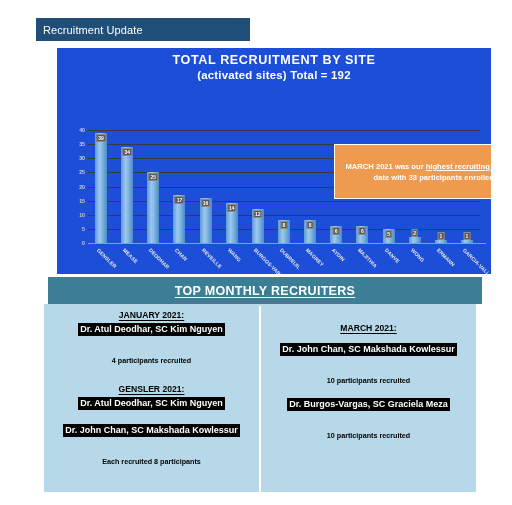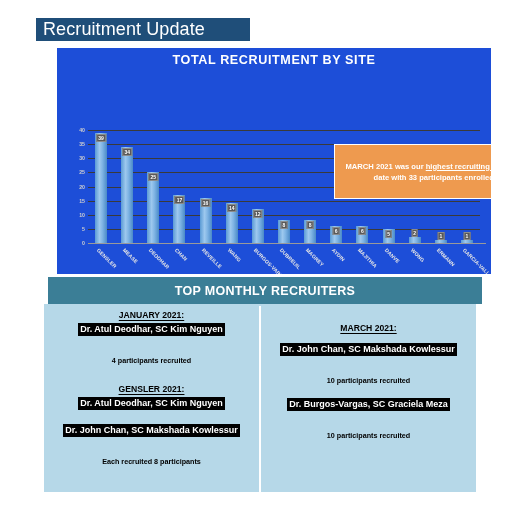--- a/index.html
+++ b/index.html
@@ -23,21 +23,21 @@
     width: 214px;
     height: 23px;
     background: #1f4e79;
     display: flex;
     align-items: center;
     box-sizing: border-box;
     padding-left: 7px;
   }
   #title-banner .txt {
     color: #ffffff;
-    font-size: 18px;
+    font-size: 11px;
     letter-spacing: .1px;
     white-space: nowrap;
   }
 
   
   #chart-panel {
     position: absolute;
     left: 57px;
     top: 48px;
     width: 434px;
@@ -175,20 +175,21 @@
     background: #3b7e96;
     display: flex;
     align-items: center;
     justify-content: center;
   }
   #section-band .txt {
     color: #ffffff;
     font-size: 12.5px;
     font-weight: bold;
     letter-spacing: .3px;
+    text-decoration: underline;
     text-underline-offset: 2px;
   }
 
   
   #body-area {
     position: absolute;
     left: 44px;
     top: 304px;
     width: 432px;
     height: 188px;
@@ -242,20 +243,21 @@
 <body>
 
 <div id="title-banner">
   <span class="txt">Recruitment Update</span>
 </div>
 
 <div id="chart-panel">
 
   <div id="chart-title-wrap">
     <div class="l1">TOTAL RECRUITMENT BY SITE</div>
+    <div class="l2">(activated sites) Total = 192</div>
   </div>
 
   <div id="y-ticks">
       <span style="top: 113px;">0</span>
       <span style="top: 98.875px;">5</span>
       <span style="top: 84.75px;">10</span>
       <span style="top: 70.625px;">15</span>
       <span style="top: 56.5px;">20</span>
       <span style="top: 42.375px;">25</span>
       <span style="top: 28.25px;">30</span>

